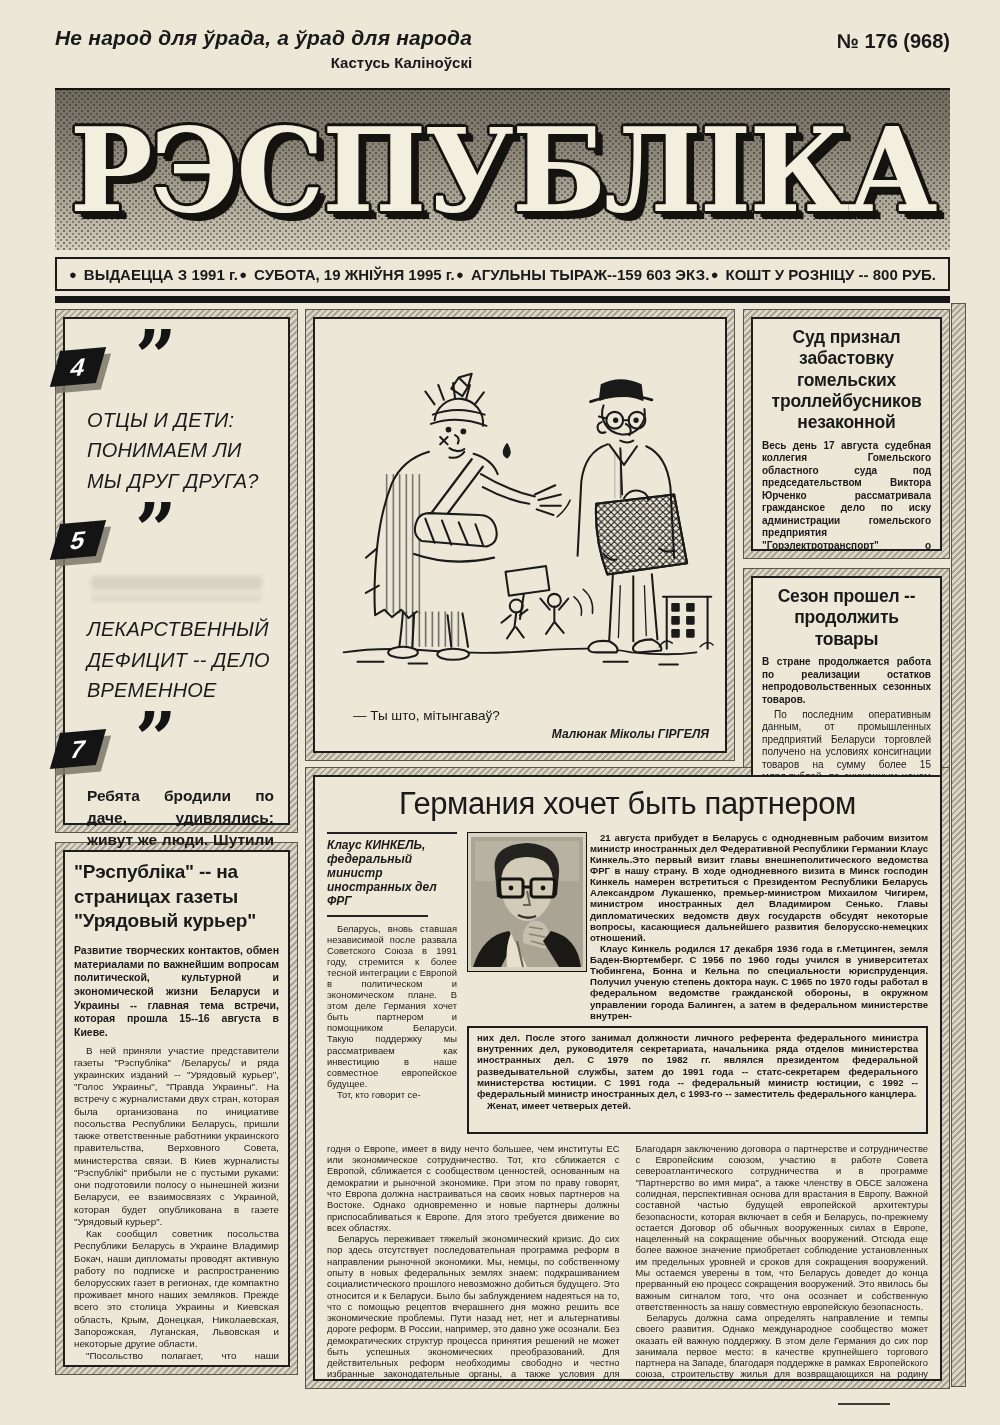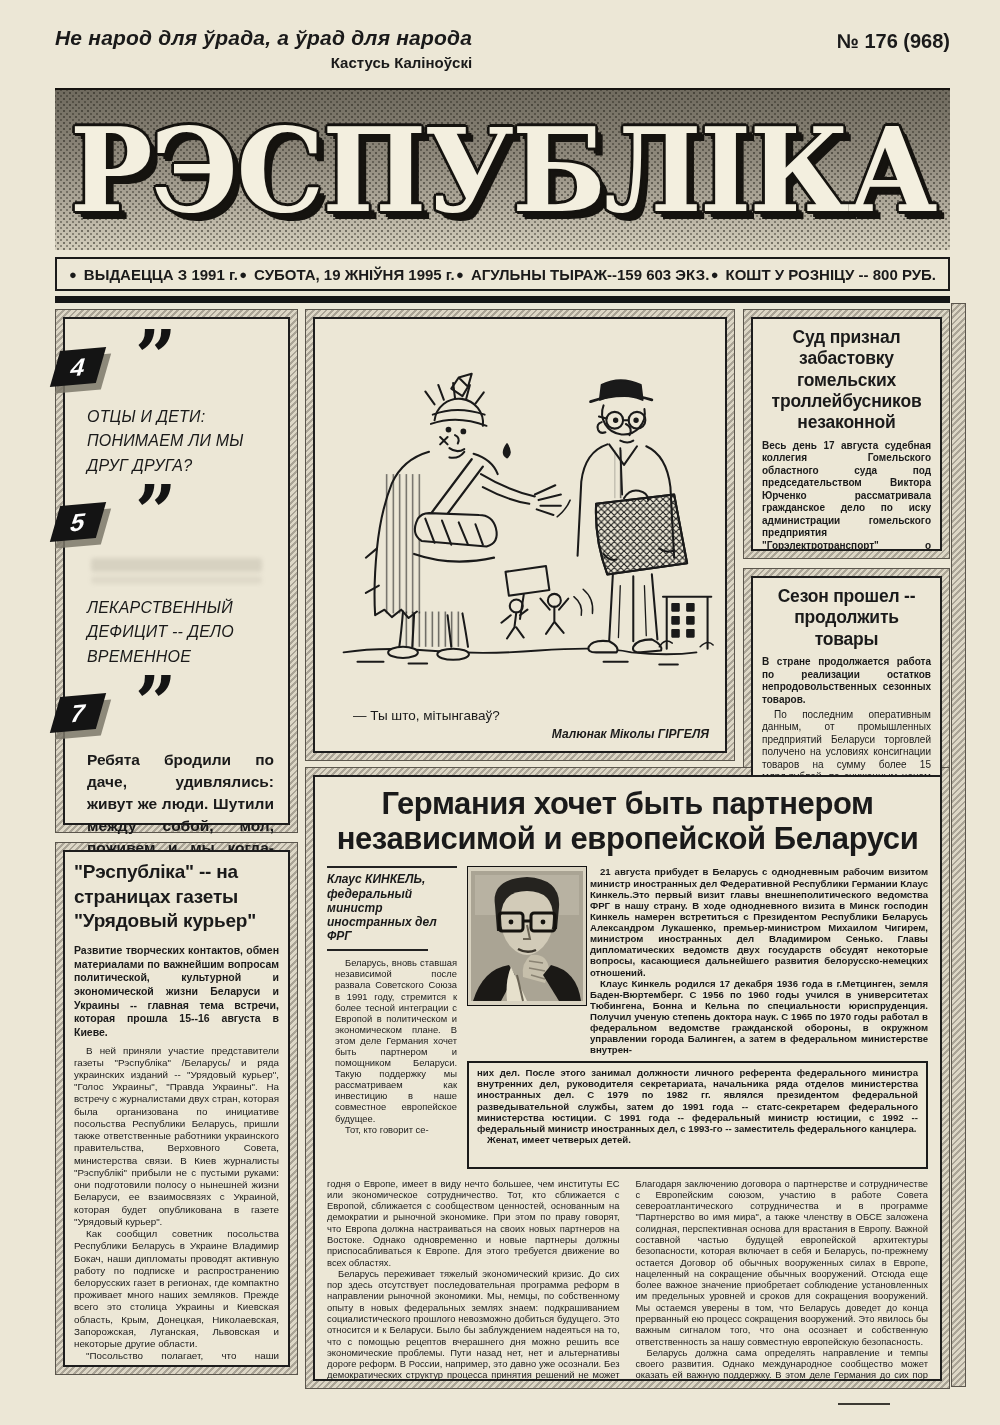--- a/index.html
+++ b/index.html
@@ -77,21 +77,21 @@
     display:flex;align-items:center;justify-content:center;
     font-size:25px;font-weight:bold;
     transform:skew(-16deg,-5deg);
     box-shadow:7px 7px 0 rgba(125,120,106,.85);
     margin:14px 0 0 -22px;flex:none;
   }
   .quote-glyph{
     font-family:"DejaVu Serif", serif;font-weight:bold;
     font-size:72px;line-height:44px;margin-left:34px;letter-spacing:-4px;color:#141414;
   }
-  .ttext{font-style:italic;font-size:16px;line-height:1.52;margin:12px 0 0 10px;letter-spacing:.2px;}
+  .ttext{font-style:italic;font-size:20px;line-height:1.52;margin:12px 0 0 10px;letter-spacing:.2px;}
   .ttext3{font-weight:bold;font-size:15.5px;line-height:1.42;margin:10px 2px 0 10px;text-align:justify;}
   .smudge{height:14px;background:#8f897a;opacity:.22;filter:blur(2px);margin:10px 14px 0 14px;border-radius:3px;}
   .smudge.s2{height:8px;opacity:.14;margin-top:4px;}
   
   .art{padding:6px 9px;overflow:hidden;}
   .art h2{margin:2px 0 6px 0;font-size:17.5px;line-height:1.22;text-align:center;letter-spacing:-.2px;}
   .lead{font-weight:bold;font-size:10px;line-height:1.25;text-align:justify;margin:0 0 3px 0;}
   .body-p{font-size:10px;line-height:1.24;text-align:justify;margin:0;text-indent:12px;}
   .byline{font-weight:bold;font-style:italic;font-size:10.5px;text-align:right;margin-top:3px;}
   
@@ -99,27 +99,27 @@
   .kurier-box .art h2{text-align:left;font-size:19px;line-height:1.3;margin-bottom:10px;}
   .kurier-box .lead{font-size:10.5px;line-height:1.3;margin-bottom:5px;}
   .kurier-box .body-p{font-size:9.8px;line-height:1.25;}
   
   .cartoon-panel{padding:8px 10px;display:flex;flex-direction:column;justify-content:flex-end;}
   .cartoon-svg{flex:1;width:100%;}
   .cap-block{margin:2px 0 0 28px;font-size:13.5px;line-height:1.35;}
   .credit{font-weight:bold;font-style:italic;font-size:12px;text-align:right;margin:2px 6px 2px 0;}
   
   .main-panel{padding:8px 12px;overflow:hidden;}
-  .main-hl{font-size:31px;font-weight:bold;text-align:center;line-height:1.12;margin:2px 0 10px 0;letter-spacing:-.4px;}
+  .main-hl{font-size:31px;font-weight:normal;text-align:center;line-height:1.12;margin:2px 0 10px 0;letter-spacing:-.4px;}
   .main-grid{display:flex;gap:10px;}
   .kicker-col{width:130px;flex:none;}
   .kicker{font-weight:bold;font-style:italic;font-size:12px;line-height:1.18;border-top:2px solid #222;padding:4px 0 6px 0;position:relative;}
   .kicker:after{content:"";display:block;width:78%;border-bottom:2px solid #222;margin-top:6px;}
   .kcol-text{font-size:9.4px;line-height:1.18;text-align:justify;}
-  .kcol-text p{margin:0 0 0 8px;text-indent:10px;}
+  .kcol-text p{margin:0 0 0 0;text-indent:10px;}
   .right-stack{flex:1;min-width:0;}
   .intro-row{display:flex;gap:3px;}
   .photo{width:120px;height:140px;flex:none;border:1px solid #111;background:#d8d2c0;padding:3px;box-sizing:border-box;}
   .photo svg{width:100%;height:100%;display:block;}
   .intro{flex:1;font-weight:bold;font-size:9.6px;line-height:1.16;text-align:justify;}
   .intro p{margin:0;text-indent:10px;}
   .bio-box{border:2px solid #1b1b1b;margin-top:5px;padding:4px 8px;font-weight:bold;font-size:9.6px;line-height:1.18;text-align:justify;height:96px;overflow:hidden;}
   .bio-box p{margin:0;}
   .bio-box p.ind{text-indent:10px;}
   .body-cols{display:flex;gap:16px;margin-top:9px;}
@@ -332,21 +332,20 @@
               <div class="byline" style="margin-top:0;">РИД</div>
             </div>
           </div>
         </div>
       </div>
 
       <div class="hatch main-box">
         <div class="panel main-panel">
           <div class="main-hl">
             <div>Германия хочет быть партнером</div>
-            <div>независимой и европейской Беларуси</div>
           </div>
           <div class="main-grid">
             <div class="kicker-col">
               <div class="kicker">Клаус КИНКЕЛЬ, федеральный министр иностранных дел ФРГ</div>
               <div class="kcol-text">
                 <p>Беларусь, вновь ставшая независимой после развала Советского Союза в 1991 году, стремится к более тесной интеграции с Европой в политическом и экономическом плане. В этом деле Германия хочет быть партнером и помощником Беларуси. Такую поддержку мы рассматриваем как инвестицию в наше совместное европейское будущее.</p>
                 <p>Тот, кто говорит се-</p>
               </div>
             </div>
             <div class="right-stack">

